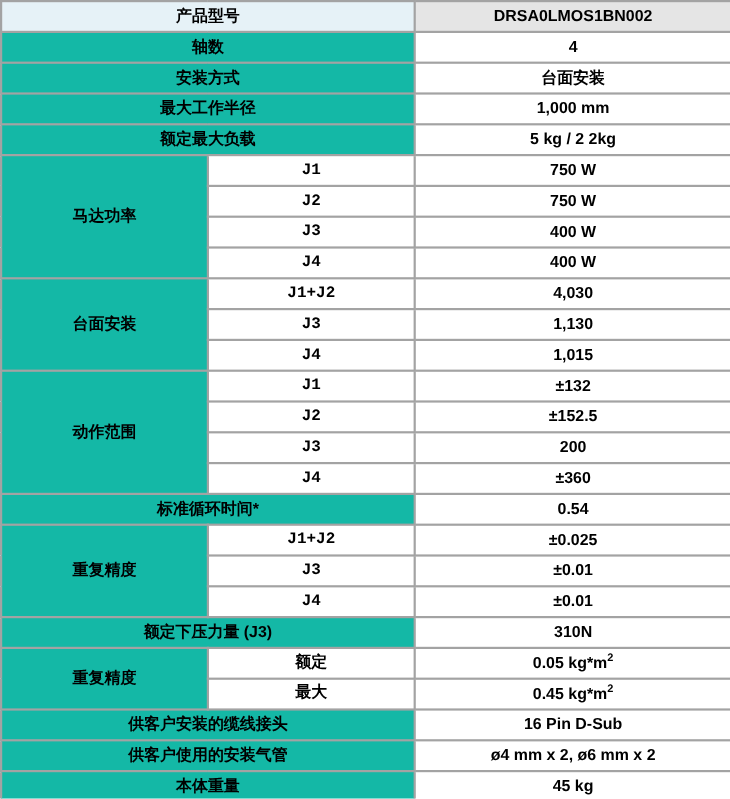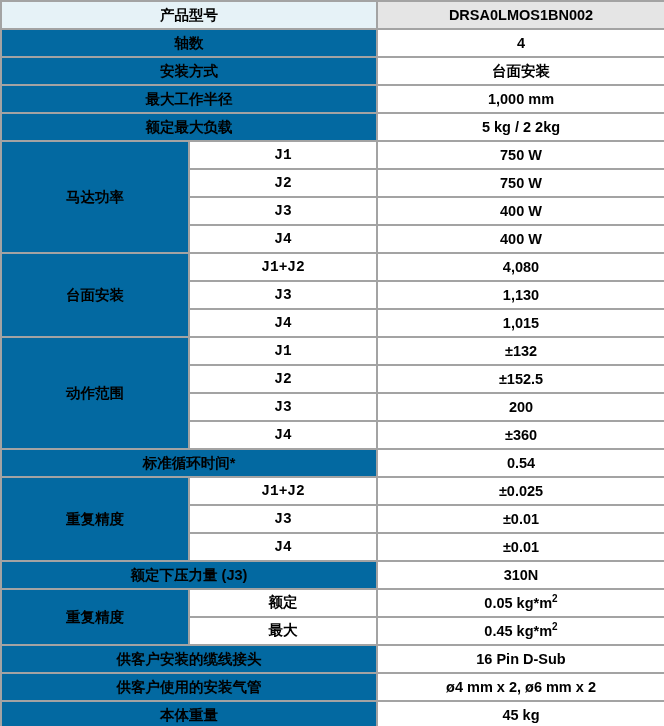--- a/index.html
+++ b/index.html
@@ -28,21 +28,21 @@
     padding: 0;
     height: 26px;
     line-height: 1.15;
   }
   
   col.c1 { width: 188px; }
   col.c2 { width: 188px; }
   col.c3 { width: 288px; }
 
   .label-cell {
-    background: #0369a1;
+    background: #14b8a6;
   }
   .sub-cell {
     background: #ffffff;
     font-family: Liberation Mono, monospace;
   }
   .value-cell {
     background: #ffffff;
   }
   .header-row td {
     background: #e5e5e5;
@@ -111,21 +111,21 @@
       <td class="value-cell">400 W</td>
     </tr>
     <tr>
       <td class="sub-cell">J4</td>
       <td class="value-cell">400 W</td>
     </tr>
 
     <tr>
       <td class="label-cell tall" rowspan="3">台面安装</td>
       <td class="sub-cell">J1+J2</td>
-      <td class="value-cell">4,080</td>
+      <td class="value-cell">4,030</td>
     </tr>
     <tr>
       <td class="sub-cell">J3</td>
       <td class="value-cell">1,130</td>
     </tr>
     <tr>
       <td class="sub-cell">J4</td>
       <td class="value-cell">1,015</td>
     </tr>
 

